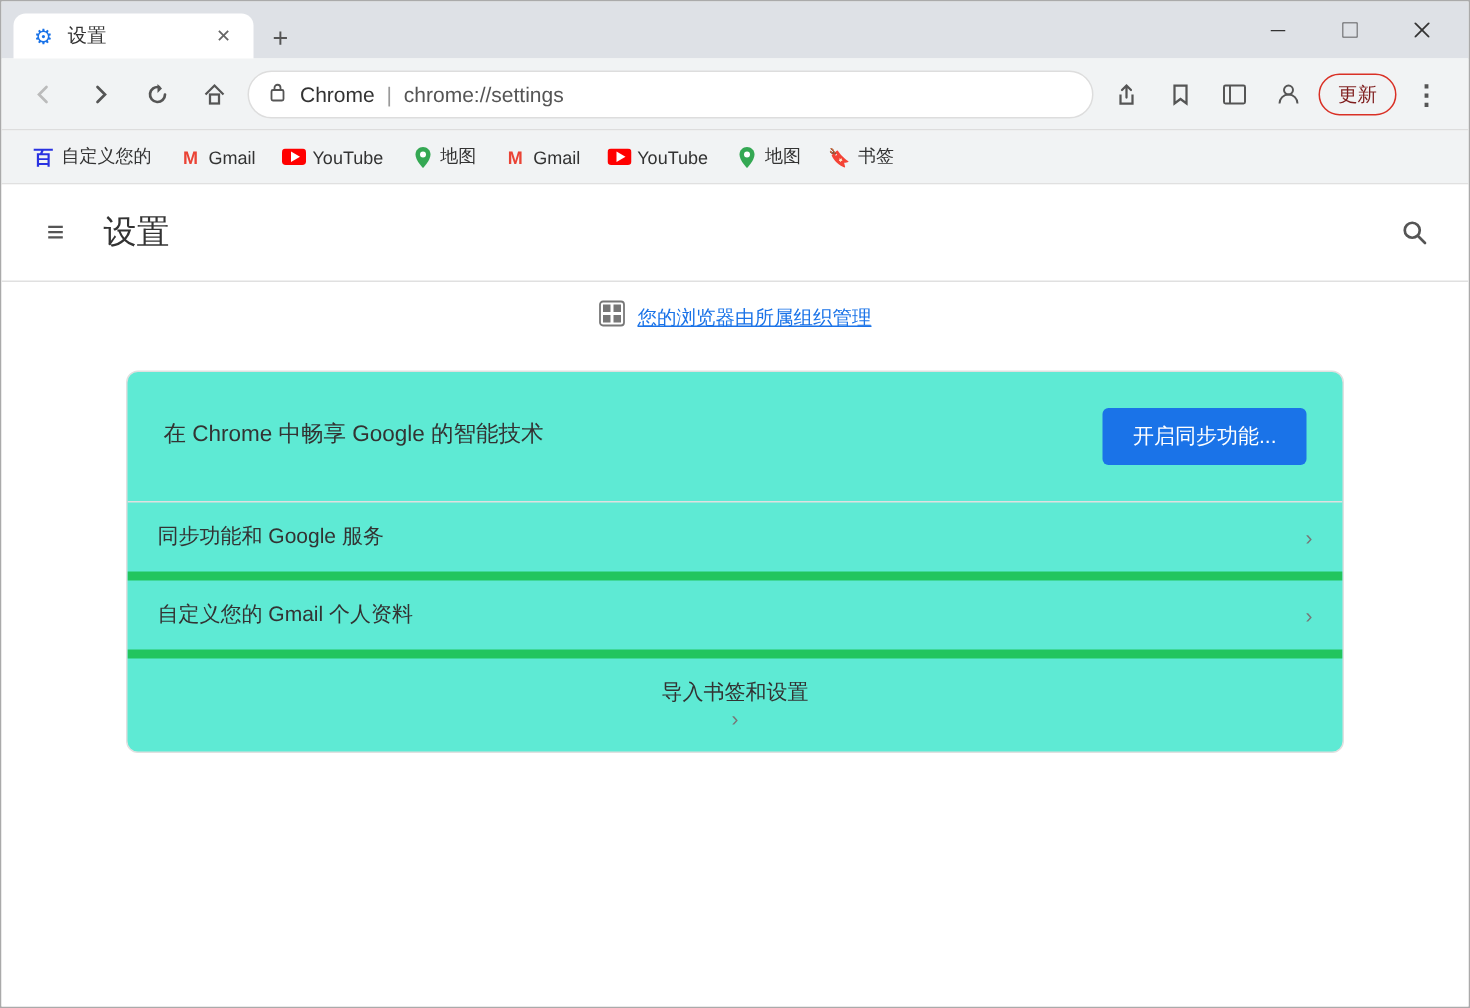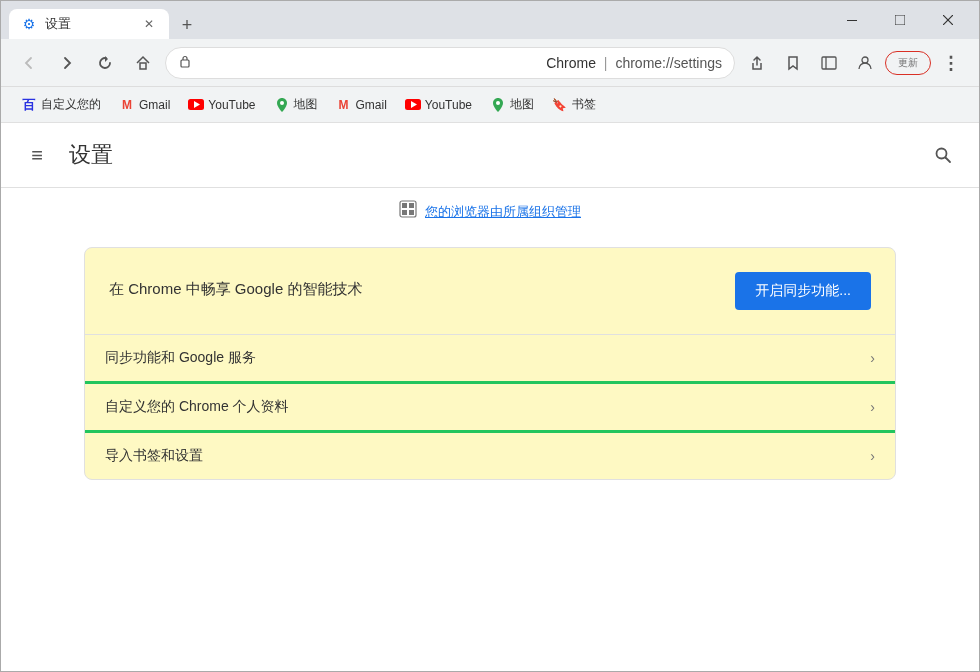--- a/index.html
+++ b/index.html
@@ -17,59 +17,59 @@
     .tab-title { font-size: 13px; color: #333; flex: 1; white-space: nowrap; overflow: hidden; text-overflow: ellipsis; }
     .tab-close { width: 16px; height: 16px; display: flex; align-items: center; justify-content: center; border-radius: 50%; cursor: pointer; font-size: 12px; color: #666; }
     .tab-new { width: 28px; height: 28px; display: flex; align-items: center; justify-content: center; border-radius: 50%; cursor: pointer; font-size: 18px; color: #555; margin-left: 4px; }
     .window-controls { display: flex; align-items: center; gap: 2px; margin-left: auto; }
     .wc-btn { width: 46px; height: 32px; display: flex; align-items: center; justify-content: center; cursor: pointer; font-size: 12px; color: #333; }
 
     
     .navbar { background: #f1f3f4; height: 48px; display: flex; align-items: center; padding: 0 12px; gap: 6px; border-bottom: 1px solid #ddd; }
     .nav-btn { width: 32px; height: 32px; display: flex; align-items: center; justify-content: center; border-radius: 50%; cursor: pointer; color: #555; font-size: 16px; border: none; background: transparent; }
     .nav-btn.disabled { color: #bbb; cursor: default; }
-    .address-bar { flex: 1; height: 32px; background: #fff; border-radius: 16px; display: flex; align-items: center; padding: 0 12px; gap: 8px; border: 1px solid #ddd; text-align: right; }
+    .address-bar { flex: 1; height: 32px; background: #fff; border-radius: 16px; display: flex; align-items: center; padding: 0 12px; gap: 8px; border: 1px solid #ddd; }
     .address-lock { color: #555; font-size: 13px; }
     .address-text { font-size: 14px; color: #333; flex: 1; }
     .address-brand { color: #333; font-weight: 500; }
     .address-sep { color: #999; margin: 0 4px; }
     .address-url { color: #555; }
     .nav-actions { display: flex; align-items: center; gap: 4px; }
     .nav-action-btn { width: 32px; height: 32px; display: flex; align-items: center; justify-content: center; border-radius: 50%; cursor: pointer; color: #555; font-size: 16px; border: none; background: transparent; }
-    .update-btn { background: transparent; border: 1.5px solid #d93025; color: #737373; border-radius: 14px; padding: 4px 12px; font-size: 10px; cursor: pointer; font-weight: 500; font-family: inherit; }
+    .update-btn { background: transparent; border: 1.5px solid #d93025; color: #7f1d1d; border-radius: 14px; padding: 4px 12px; font-size: 13px; cursor: pointer; font-weight: 500; font-family: inherit; }
 
     
     .bookmarks-bar { background: #f1f3f4; height: 36px; display: flex; align-items: center; padding: 0 12px; gap: 2px; border-bottom: 1px solid #e0e0e0; }
     .bookmark-item { display: flex; align-items: center; gap: 4px; padding: 4px 8px; border-radius: 4px; cursor: pointer; font-size: 12px; color: #333; white-space: nowrap; }
     .bm-icon { width: 16px; height: 16px; display: flex; align-items: center; justify-content: center; font-size: 12px; flex-shrink: 0; }
 
     
     .page { flex: 1; background: #fff; display: flex; flex-direction: column; overflow: auto; }
     .settings-header { display: flex; align-items: center; padding: 16px 20px; gap: 16px; border-bottom: 1px solid #e0e0e0; }
     .menu-icon { font-size: 20px; color: #555; cursor: pointer; width: 32px; height: 32px; display: flex; align-items: center; justify-content: center; border-radius: 50%; }
     .page-title { font-size: 22px; color: #333; font-weight: 400; }
     .search-icon-btn { margin-left: auto; width: 32px; height: 32px; display: flex; align-items: center; justify-content: center; border-radius: 50%; cursor: pointer; color: #555; }
 
     .managed-notice { display: flex; align-items: center; justify-content: center; padding: 12px 0 8px; gap: 8px; }
     .managed-icon { font-size: 18px; color: #777; }
     .managed-text { font-size: 13px; color: #1a73e8; cursor: pointer; }
 
     .settings-content { padding: 16px 24px; max-width: 860px; margin: 0 auto; width: 100%; }
     .section-title { font-size: 15px; color: #333; font-weight: 500; margin-bottom: 12px; padding-left: 4px; }
 
-    .card { background: #fef9c3; border: 1px solid #e0e0e0; border-radius: 8px; overflow: hidden; margin-bottom: 20px; }
+    .card { background: #5eead4; border: 1px solid #e0e0e0; border-radius: 8px; overflow: hidden; margin-bottom: 20px; }
 
     .sync-banner { display: flex; align-items: center; padding: 24px; gap: 16px; border-bottom: 1px solid #e0e0e0; }
     .sync-text { flex: 1; }
     .sync-main { font-size: 15px; color: #333; margin-bottom: 4px; }
     .sync-sub { font-size: 13px; color: #666; }
     .sync-btn { background: #1a73e8; color: #fff; border: none; border-radius: 4px; padding: 10px 20px; font-size: 14px; cursor: pointer; font-family: inherit; white-space: nowrap; }
 
-    .settings-row { display: flex; align-items: center; padding: 14px 20px; border-bottom: 3px solid #22c55e; cursor: pointer; }
-    .settings-row:last-child { border-bottom: none; }
+    .settings-row { display: flex; align-items: center; padding: 14px 20px; border-bottom: 6px solid #22c55e; cursor: pointer; }
+    .settings-row:last-child { border-bottom: none; flex-direction: column; }
     .row-text { font-size: 14px; color: #333; flex: 1; }
     .row-arrow { color: #777; font-size: 14px; }
   </style>
 </head>
 <body>
 
 <div class="window">
 
   <div class="titlebar">
     <div class="tab-bar">
@@ -258,21 +258,21 @@
           </div>
           <button class="sync-btn">开启同步功能...</button>
         </div>
 
         <div class="settings-row">
           <span class="row-text">同步功能和 Google 服务</span>
           <span class="row-arrow">›</span>
         </div>
 
         <div class="settings-row">
-          <span class="row-text">自定义您的 Chrome 个人资料</span>
+          <span class="row-text">自定义您的 Gmail 个人资料</span>
           <span class="row-arrow">›</span>
         </div>
 
         <div class="settings-row">
           <span class="row-text">导入书签和设置</span>
           <span class="row-arrow">›</span>
         </div>
       </div>
     </div>
   </div>

